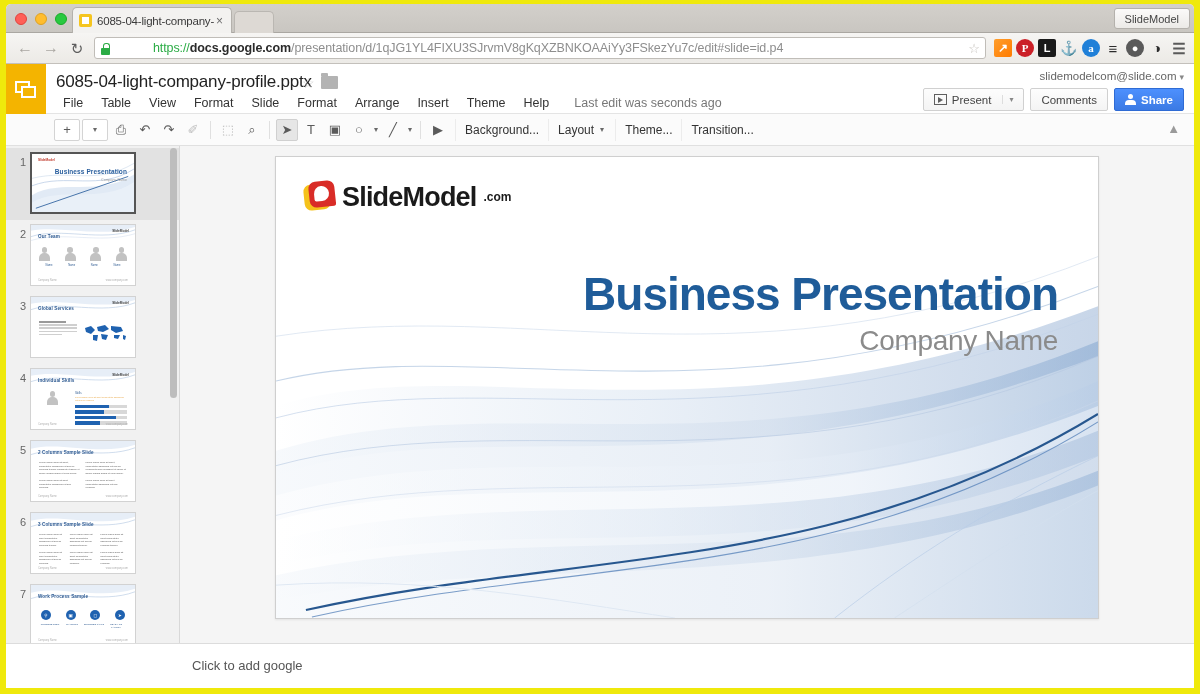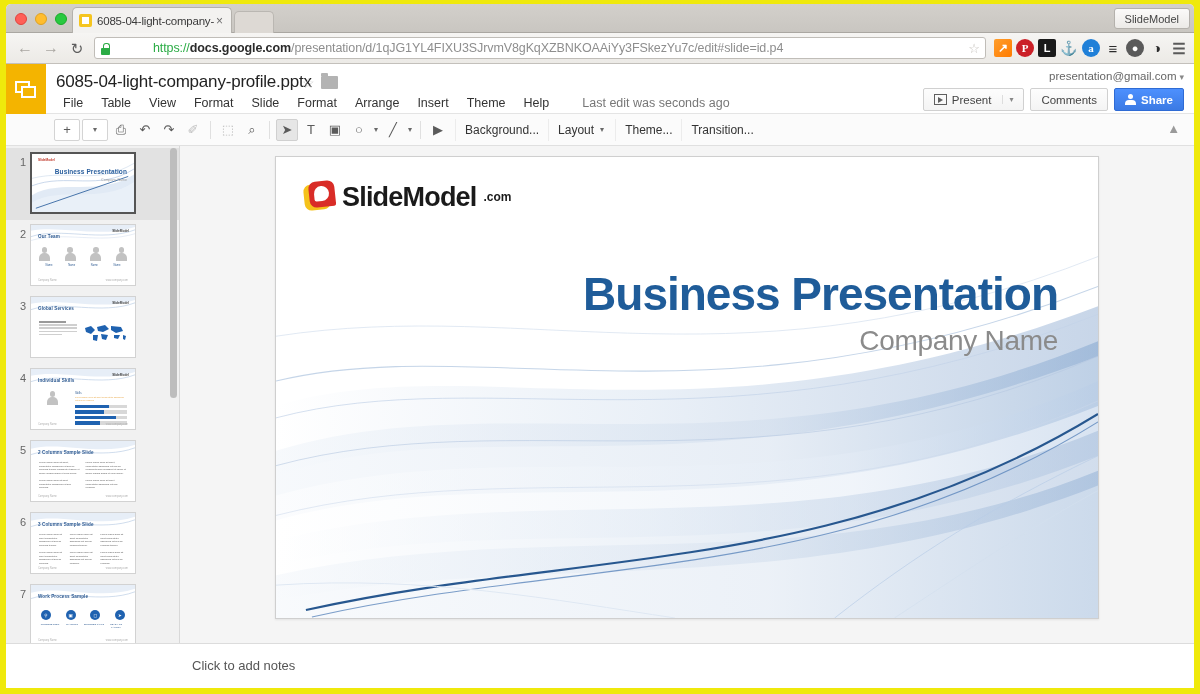--- a/index.html
+++ b/index.html
@@ -171,21 +171,21 @@
     width:7px; height:3px; background:#b3b3b3; border-radius:1px 1px 0 0;
   }
   .menubar {
     position: absolute; left: 48px; top: 30px;
     display: flex; align-items: center; gap: 0;
   }
   .menu-item {
     font-size: 12.5px; color: #333; padding: 2px 9px;
   }
   .last-edit {
-    font-size: 12.5px; color: #777; margin-left: 24px; white-space: nowrap;
+    font-size: 12.5px; color: #777; margin-left: 16px; white-space: nowrap;
   }
   .account {
     position: absolute; right: 10px; top: 6px;
     font-size: 11.5px; color: #666;
   }
   .account .caret { color: #888; margin-left: 3px; font-size: 9px; }
   .hdr-actions {
     position: absolute; right: 10px; top: 24px;
     display: flex; align-items: center; gap: 6px;
   }
@@ -478,21 +478,21 @@
       <span class="menu-item">Slide</span>
       <span class="menu-item">Format</span>
       <span class="menu-item">Arrange</span>
       <span class="menu-item">Insert</span>
       <span class="menu-item">Theme</span>
       <span class="menu-item">Help</span>
       <span class="last-edit">Last edit was seconds ago</span>
     </div>
 
     <div class="account">
-      <span>presentation@gmail.com</span><span class="caret">▾</span>
+      <span>slidemodelcom@slide.com</span><span class="caret">▾</span>
     </div>
     <div class="hdr-actions">
       <div class="btn">
         <span class="play-box">
               <i></i>
             </span>
         <span>Present</span>
         <span style="color:#888;font-size:8px;margin-left:6px;border-left:1px solid #ddd;padding-left:6px;">▾</span>
       </div>
       <div class="btn">
@@ -784,17 +784,17 @@
         </div>
 
         <div class="slide-title">Business Presentation</div>
         <div class="slide-sub">Company Name</div>
       </div>
       <div class="stage-handle">···</div>
     </div>
   </div>
 
   <div class="notes">
-    <span class="notes-text">Click to add notes</span>
+    <span class="notes-text">Click to add google</span>
   </div>
 
 </div>
 </div>
 
 </body></html>

